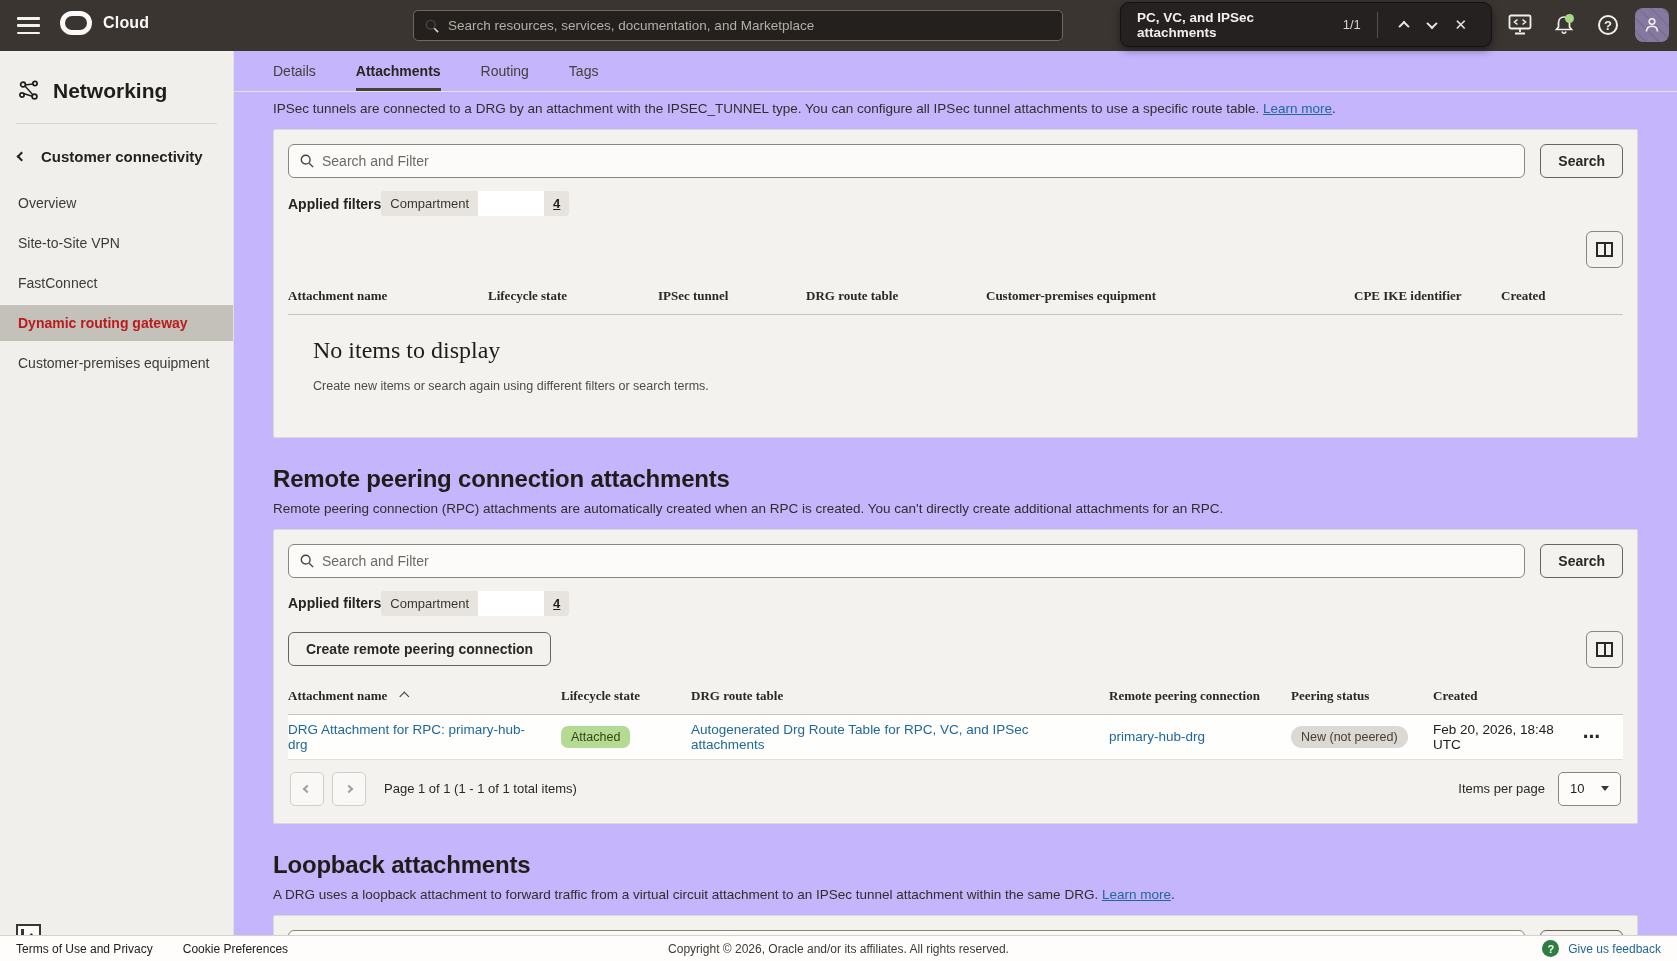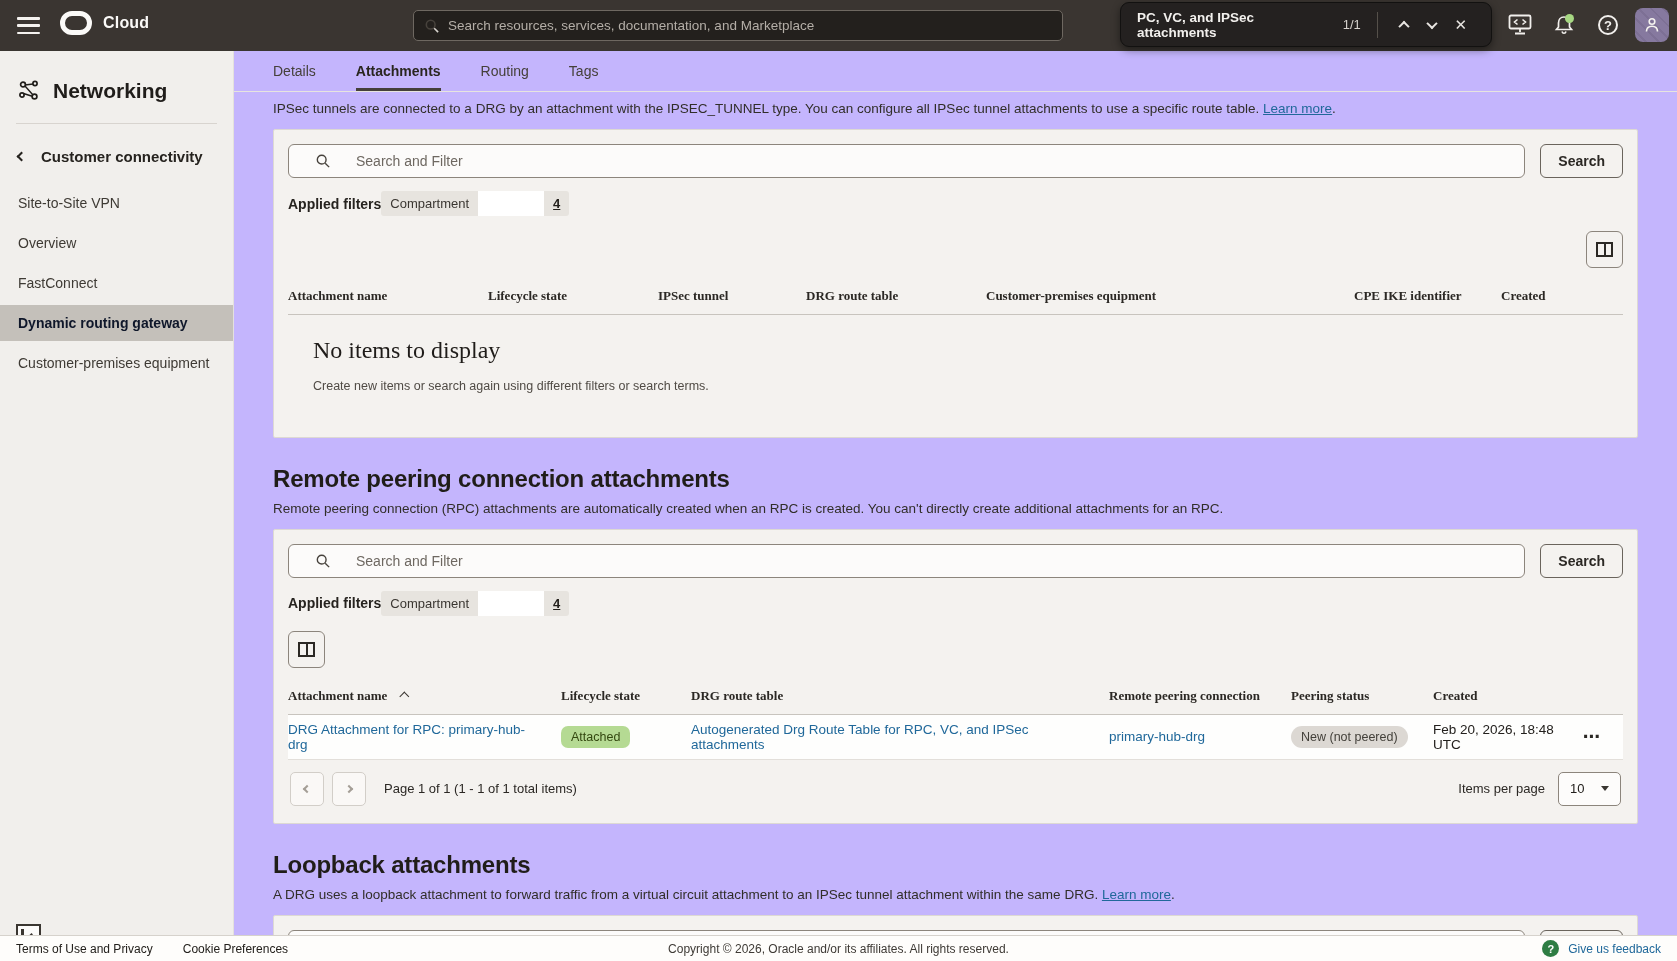--- a/index.html
+++ b/index.html
@@ -38,40 +38,40 @@
   
   .body { position:absolute; top:51px; left:0; right:0; bottom:0; display:flex; }
 
   
   .sidebar { width:234px; flex:0 0 234px; background:#f1efec; border-right:1px solid #e4e1dd; position:relative; }
   .sb-title { display:flex; align-items:center; gap:13px; padding:28px 18px 18px; font-size:21px; font-weight:700; color:#201d1a; }
   .sb-divider { border:0; border-top:1px solid #d8d4cf; margin:2px 16px 0; }
   .sb-back { display:flex; align-items:center; gap:16px; padding:24px 18px 20px; font-size:15px; font-weight:700; cursor:pointer; color:#26231f; }
   .sb-back .chev { width:7px; height:7px; color:#26231f; }
   .sb-item { padding:10px 18px; font-size:14px; color:#3e3a34; cursor:pointer; margin-bottom:4px; }
-  .sb-item.active { background:#c4c0ba; color:#0f172a; font-weight:700; }
+  .sb-item.active { background:#c4c0ba; color:#b91c1c; font-weight:700; }
   .sb-collapse { position:absolute; left:16px; bottom:13px; width:25px; height:24px; border:2px solid #3a3631; background:#fcfbfa; display:flex; align-items:center; cursor:pointer; padding-left:3px; gap:3px; }
   .sb-collapse .vbar { width:2.5px; height:14px; background:#3a3631; }
   .sb-collapse .chev { width:5px; height:5px; color:#3a3631; margin-left:2px; }
 
   
   .main { flex:1; min-width:0; display:flex; flex-direction:column; background:#c4b5fd; }
   .tabbar { display:flex; gap:40px; padding:0 39px; height:41px; border-bottom:1px solid #e7e4df; flex:0 0 auto; }
   .tab { display:flex; align-items:center; font-size:14px; color:#45403a; border-bottom:3px solid transparent; padding-top:3px; cursor:pointer; }
   .tab.active { font-weight:700; color:#29261f; border-bottom-color:#45403a; }
   .content { flex:1; overflow:hidden; padding:7px 39px 0; }
 
   .intro { font-size:13.5px; color:#312e29; margin:2px 0 13px; }
   a.link { color:#20689a; text-decoration:none; cursor:pointer; }
   a.link.u { text-decoration:underline; }
 
   .card { background:#f4f2ef; border:1px solid #ddd9d3; border-radius:2px; padding:14px; }
 
   .search-row { display:flex; gap:15px; }
-  .search-input { flex:1; height:34px; background:#fcfbfa; border:1px solid #8c857c; border-radius:6px; display:flex; align-items:center; gap:26px; padding:0 27px; }
+  .search-input { flex:1; height:34px; background:#fcfbfa; border:1px solid #8c857c; border-radius:6px; display:flex; align-items:center; gap:8px; padding:0 11px; }
   .search-input .mag path, .mag circle { stroke:#47423c; }
   .search-input input { flex:1; border:0; outline:0; background:transparent; font-size:14px; color:#33302b; font-family:inherit; }
   .search-input input::placeholder { color:#6e6861; }
   .btn { height:34px; padding:0 17px; border:1px solid #6a645c; border-radius:6px; background:transparent; font:700 14px "Liberation Sans","DejaVu Sans",sans-serif; color:#2b2824; cursor:pointer; }
 
   .filters-row { display:flex; align-items:center; margin-top:13px; }
   .filters-label { font-size:14px; font-weight:700; color:#26231f; }
   .chip { display:flex; align-items:center; background:#e7e4df; border-radius:3px; height:25px; font-size:13px; cursor:default; }
   .chip-label { padding:0 9px; color:#3a3631; }
   .chip-blank { width:66px; height:25px; background:#ffffff; }
@@ -195,22 +195,22 @@
           <path d="M7 6 L15 15 M7 5 L15 4 M5.5 13.5 L15 16.5" stroke="#201d1a" stroke-width="1.4"></path>
         </svg>
         <span>Networking</span>
       </div>
       <hr class="sb-divider">
       <div class="sb-back">
         <i class="chev left"></i>
         <span>Customer connectivity</span>
       </div>
       <nav>
+        <div class="sb-item">Overview</div>
         <div class="sb-item">Site-to-Site VPN</div>
-        <div class="sb-item">Overview</div>
         <div class="sb-item">FastConnect</div>
         <div class="sb-item active">Dynamic routing gateway</div>
         <div class="sb-item">Customer-premises equipment</div>
       </nav>
       <div class="sb-collapse">
         <span class="vbar"></span>
         <i class="chev left"></i>
       </div>
     </aside>
 
@@ -283,20 +283,21 @@
           </div>
           <div class="filters-row">
             <span class="filters-label">Applied filters</span>
             <div class="chip">
               <span class="chip-label">Compartment</span>
               <span class="chip-blank"></span>
               <span class="chip-link">4</span>
             </div>
           </div>
           <div class="toolbar-row">
+            <button class="btn">Create remote peering connection</button>
             <div class="colbtn">
               <div class="colglyph">
                   <i></i>
                 </div>
             </div>
           </div>
           <div class="thead t2-grid">
             <div class="th sortable">
               <span>Attachment name</span>
               <i class="sort-caret"></i>

